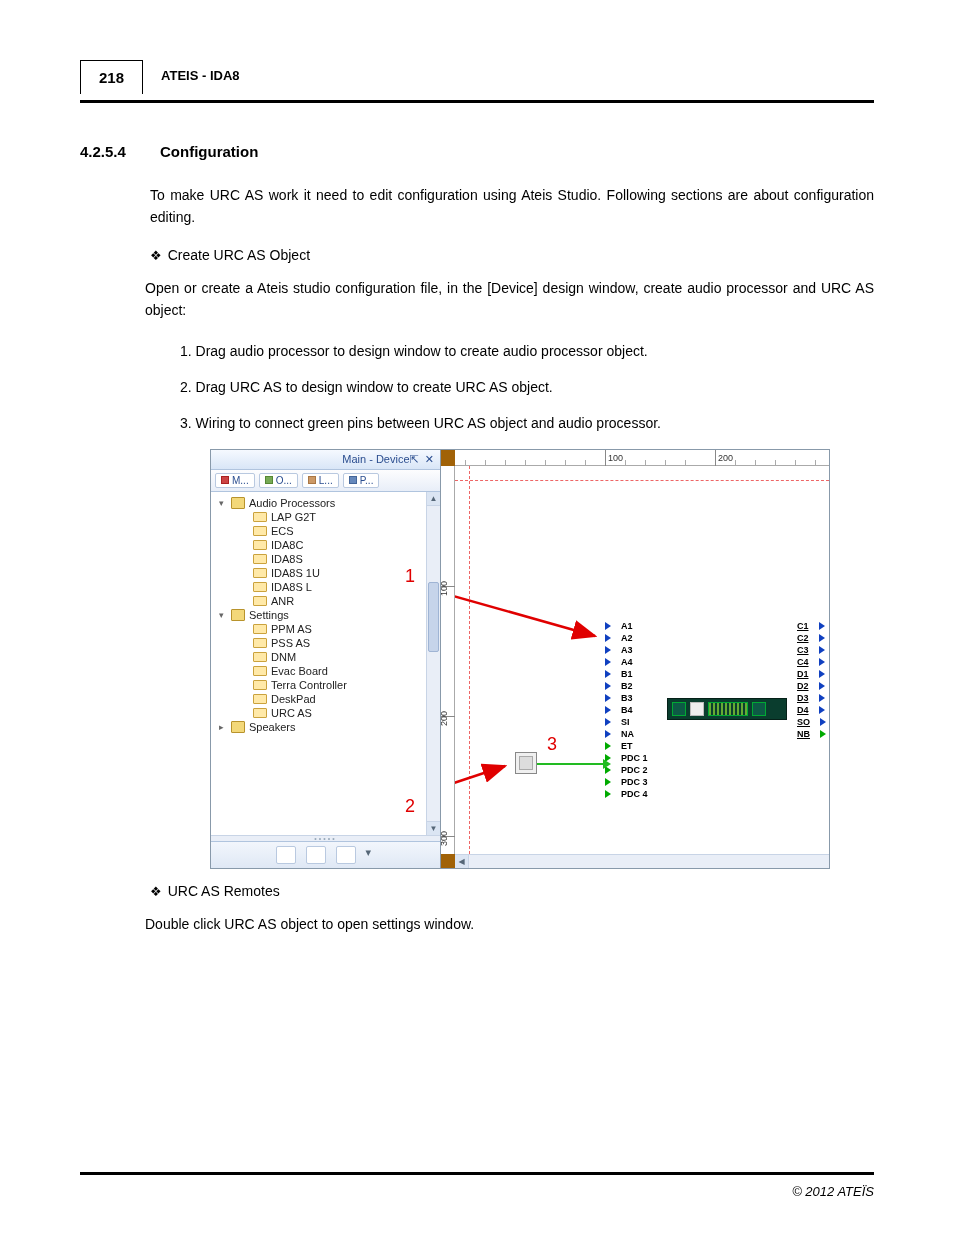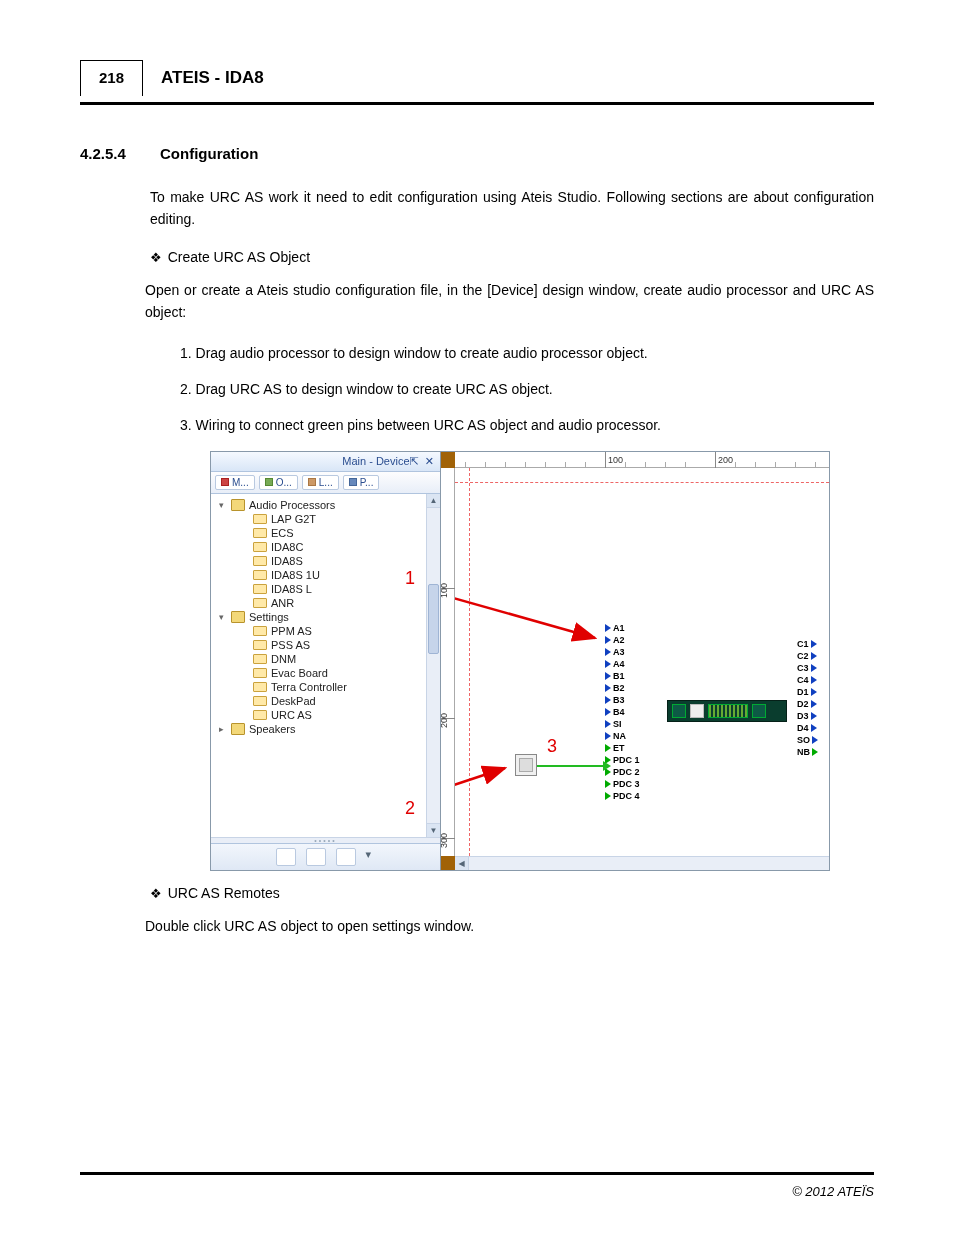--- a/index.html
+++ b/index.html
@@ -17,21 +17,21 @@
   .page-num-box {
     border: 1px solid #000;
     border-bottom: none;
     padding: 8px 18px;
     font-weight: bold;
     font-size: 15px;
   }
   .header-title {
     padding: 8px 18px;
     font-weight: bold;
-    font-size: 17px;
+    font-size: 13px;
     flex: 1;
   }
   .header-rule { border-top: 3px solid #000; margin-bottom: 40px; }
   .section-row { display: flex; gap: 20px; margin-bottom: 24px; }
   .section-num { font-weight: bold; font-size: 15px; width: 60px; }
   .section-title { font-weight: bold; font-size: 15px; }
   .body-text { margin-left: 70px; margin-bottom: 18px; line-height: 1.6; text-align: justify; }
   .bullet-row { margin-left: 70px; margin-bottom: 14px; display: flex; gap: 6px; align-items: baseline; }
   .bullet-sym { font-size: 13px; }
   .indent-text { margin-left: 65px; margin-bottom: 18px; line-height: 1.6; text-align: justify; }
@@ -191,22 +191,22 @@
   .hscroll .arrow-l { position: absolute; left: 0; top: 0; bottom: 0; width: 14px; background:#dbe5f3; display:flex;align-items:center;justify-content:center;font-size:8px;color:#567;border-right:1px solid #c8d4e6;}
 
   
   .device-block {
     position: absolute;
     top: 154px; left: 150px;
     width: 220px; height: 170px;
   }
   .pin-col { position: absolute; font-size: 9px; font-weight: bold; color: #000; line-height: 12px;}
   .pin-col.left { left: 0; top: 0; }
-  .pin-col.right { left: 192px; top: 16px; }
-  .pin-row { display: flex; align-items: center; gap: 2px; height: 12px;}
+  .pin-col.right { left: 192px; top: 0; text-decoration: underline; }
+  .pin-row { display: flex; align-items: center; gap: 10px; height: 12px;}
   .pin-tri { width: 0; height: 0; border-top: 4px solid transparent; border-bottom: 4px solid transparent;}
   .pin-tri.blue-r { border-left: 6px solid #1040c0;}
   .pin-tri.green-r { border-left: 6px solid #0a0;}
   .chip {
     position: absolute;
     top: 78px; left: 62px;
     width: 120px; height: 22px;
     background: #0a3d2e;
     border: 1px solid #052018;
     display: flex; align-items: center; gap: 4px; padding: 0 4px;

